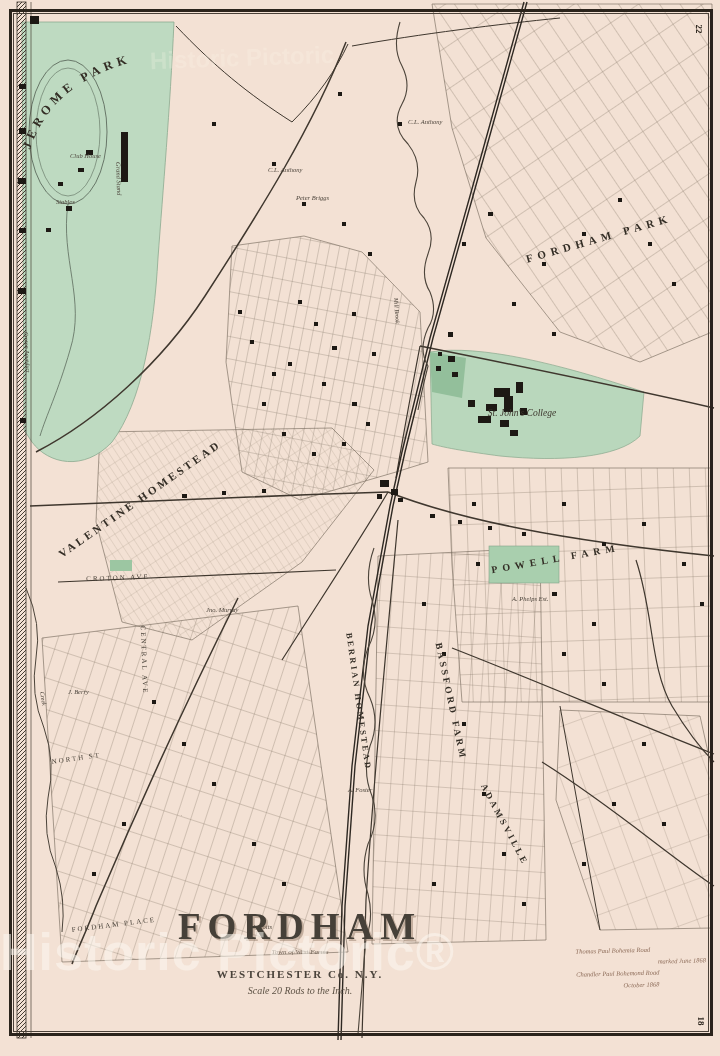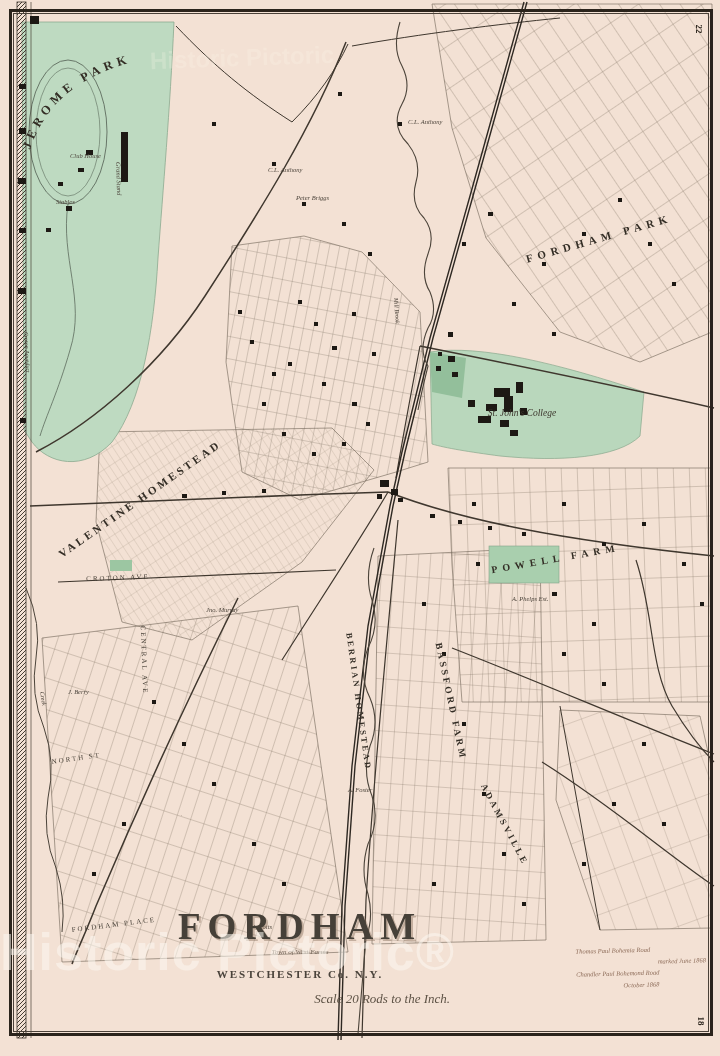--- a/index.html
+++ b/index.html
@@ -8,21 +8,21 @@
         font-family:"Liberation Serif",serif;color:#3a332b;}
   .frame{position:absolute;left:9px;top:9px;right:7px;bottom:20px;
          border:3px solid #2b241c;pointer-events:none;z-index:4;}
   .frame-inner{position:absolute;inset:1px;border:1px solid #4a4138;}
   .map-svg{position:absolute;left:0;top:0;z-index:1;}
   .title-block{position:absolute;left:150px;top:908px;width:300px;text-align:center;z-index:3;}
   .title-main{font-size:37px;font-weight:bold;letter-spacing:7px;color:#464038;
               text-shadow:2px 2px 0 rgba(140,115,95,.45);line-height:1;}
   .title-sub{font-size:7px;font-style:italic;color:#6e6154;margin-top:3px;}
   .title-county{font-size:11px;font-weight:bold;letter-spacing:2px;color:#4a433b;margin-top:12px;}
-  .title-scale{font-size:13px;font-style:italic;color:#5d5245;margin-top:11px;text-align:right;}
+  .title-scale{font-size:10px;font-style:italic;color:#5d5245;margin-top:5px;}
   .hand-note{position:absolute;left:576px;top:944px;width:130px;z-index:3;
              font-size:6.5px;font-style:italic;color:#8d6c59;line-height:1.8;
              transform:rotate(-1.5deg);}
   .hand-note div:nth-child(2){text-align:right;}
   .hand-note div:nth-child(4){text-align:center;}
   .corner-num{position:absolute;font-size:9px;font-weight:bold;color:#2b241c;z-index:5;
               transform:rotate(90deg);}
   .corner-top{left:694px;top:24px;}
   .corner-bottom{left:696px;top:1016px;}
   .watermark{position:absolute;left:0;top:922px;width:706px;z-index:6;

